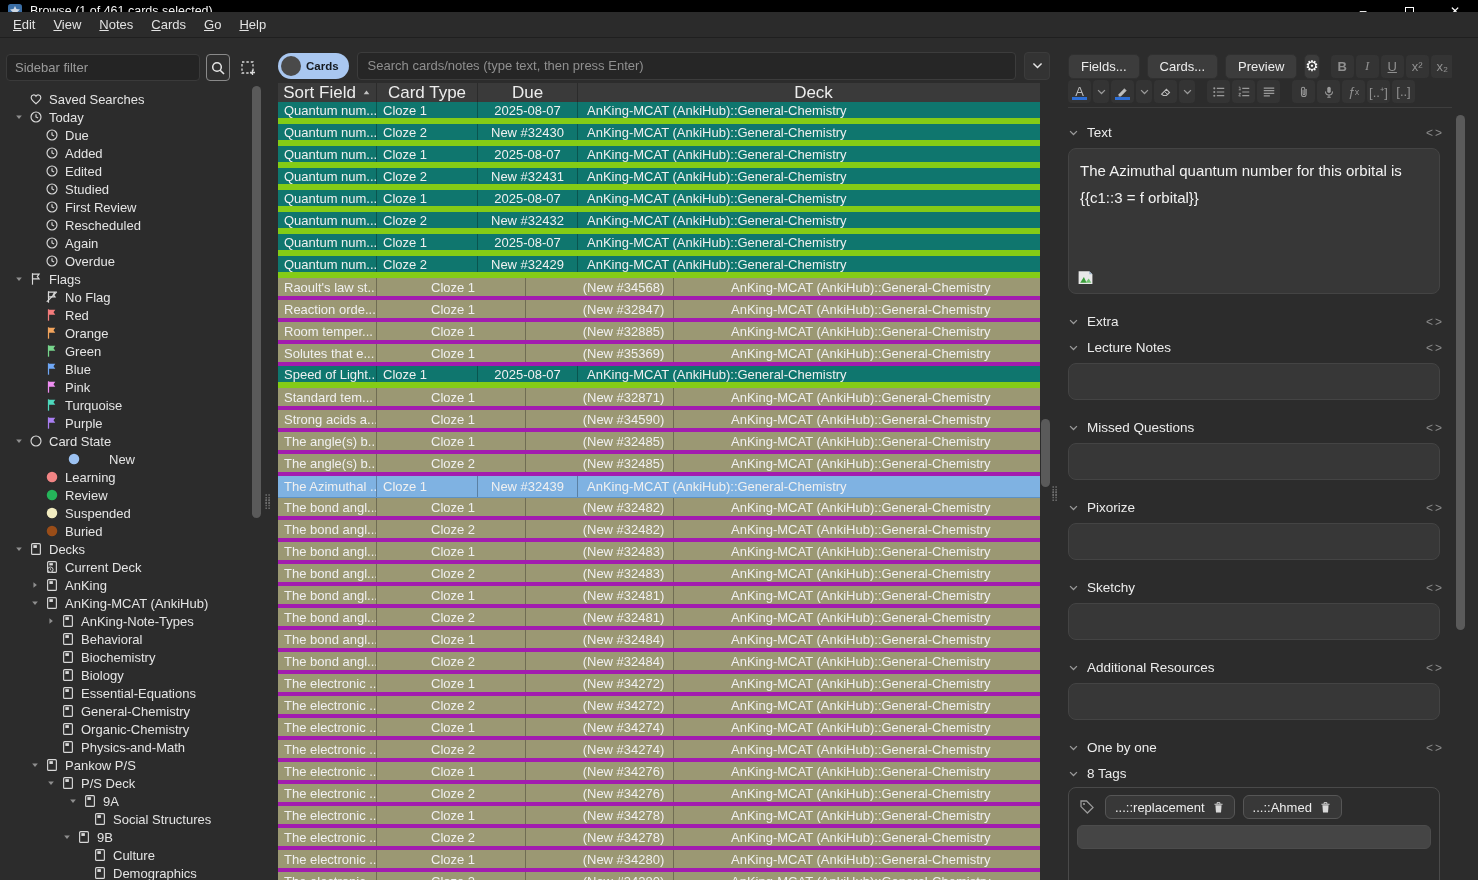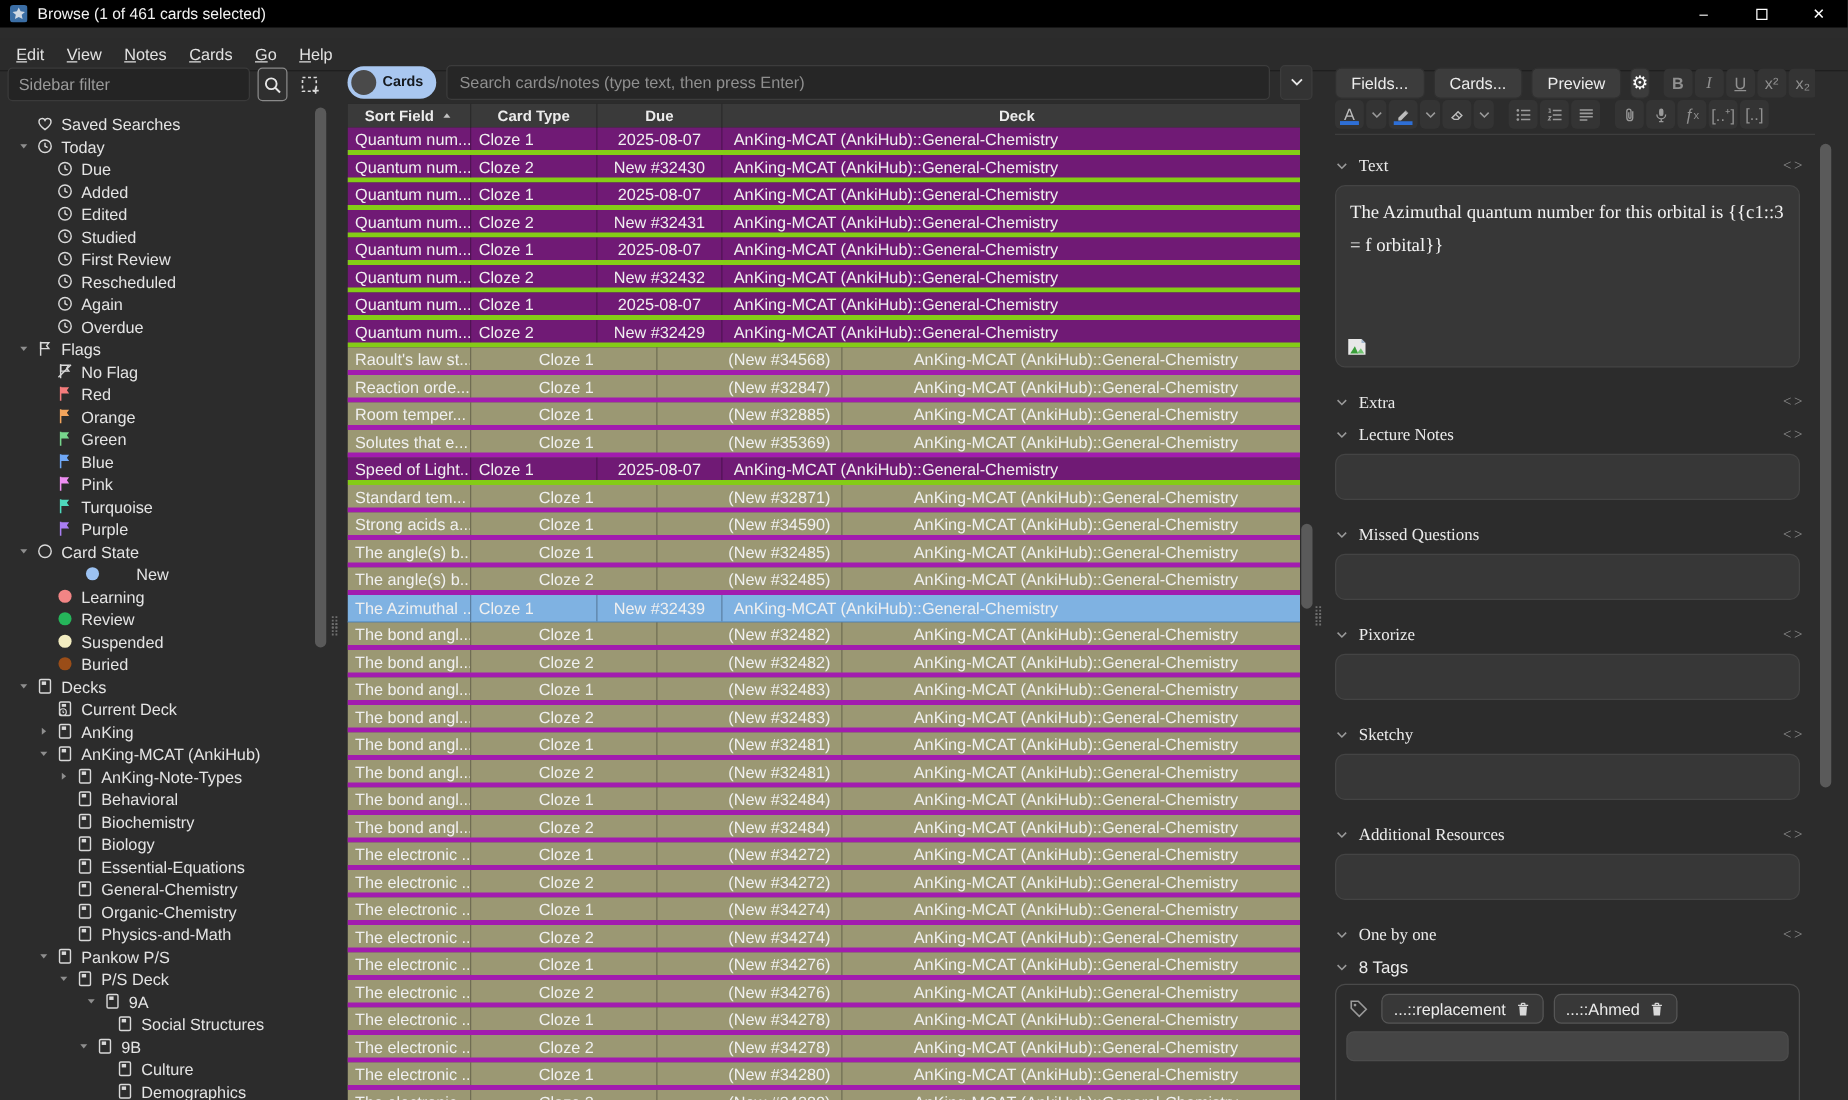--- a/index.html
+++ b/index.html
@@ -11,21 +11,21 @@
   .titlebar { position:absolute; left:0; top:0; width:1478px; height:22px; background:#000;
     display:flex; align-items:center; }
   .titlebar .appicon { margin:0 8px 0 8px; }
   .titlebar .title { font-size:12.5px; color:#f2f2f2; }
   .win-controls { margin-left:auto; display:flex; height:100%; }
   .win-btn { width:46px; height:100%; display:flex; align-items:center; justify-content:center;
     color:#fff; font-size:12px; }
   .max-glyph { width:9px; height:9px; border:1px solid #fff; }
 
   
-  .menubar { position:absolute; left:0; top:31px; width:1478px; height:26px; background:#2b2b2b;
+  .menubar { position:absolute; left:0; top:12px; width:1478px; height:26px; background:#2b2b2b;
     border-bottom:1px solid #1f1f1f; display:flex; align-items:center; padding-left:4px; }
   .menu-item { display:inline-block; padding:3px 9px; font-size:13px; color:#e2e2e2; }
   .menu-item::first-letter { text-decoration:underline; }
 
   
   .sidebar { position:absolute; left:0; top:48px; width:266px; height:832px; overflow:hidden; }
   .sidebar-filter-row { display:flex; align-items:center; gap:6px; padding:6px 6px 4px 6px; }
   .sidebar-filter { flex:1; height:27px; background:#242424; border:1px solid #3a3a3a; border-radius:4px;
     color:#e6e6e6; font-size:13px; padding:0 8px; outline:none; }
   .sidebar-filter::placeholder { color:#9a9a9a; }
@@ -51,23 +51,23 @@
   .search-input { flex:1; height:28px; background:#262626; border:1px solid #3c3c3c; border-radius:4px;
     color:#e6e6e6; font-size:13px; padding:0 10px; outline:none; }
   .search-input::placeholder { color:#8f8f8f; }
   .search-dd { width:26px; height:28px; background:#333; border:1px solid #3c3c3c; border-radius:4px;
     display:flex; align-items:center; justify-content:center; flex:none; margin-right:2px; }
 
   
   .table { position:absolute; left:278px; top:83px; width:762px; height:797px; overflow:hidden;
     background:#282828; }
   .thead { display:flex; height:19px; background:#3a3a3a; }
-  .th { font-size:12px; color:#ececec; display:flex; align-items:center; justify-content:center;
-    border-right:1px solid #2b2b2b; gap:6px;font-weight:bold; }
-  .trow { display:flex; height:22px; background:#701a75; border-bottom:4px solid #84cc16; }
+  .th { font-size:17px; color:#ececec; display:flex; align-items:center; justify-content:center;
+    border-right:1px solid #2b2b2b; gap:6px; }
+  .trow { display:flex; height:22px; background:#0f766e; border-bottom:6px solid #84cc16; }
   .trow.suspended { background:var(--susp); border-bottom:4px solid #a21caf;gap:48px; }
   .trow.selected { background:var(--sel); border-bottom:1px solid #5d92c4; }
   .td { font-size:13px; color:#f0f0f0; display:flex; align-items:center; padding:0 6px;
     border-right:1px solid rgba(0,0,0,0.28); overflow:hidden; white-space:nowrap; }
   .td.center { justify-content:center; }
   .c0 { width:99px; flex:none; } .c1 { width:101px; flex:none; } .c2 { width:100px; flex:none; }
   .c3 { flex:1; border-right:none; padding-left:9px; }
 
   
   .rpanel { position:absolute; left:1068px; top:48px; width:384px; height:832px; overflow:hidden;
@@ -80,21 +80,21 @@
   .fmt-btn { width:23px; height:23px; background:#343434; border-radius:4px; color:#909090;
     display:flex; align-items:center; justify-content:center; font-size:13px; }
   .fmt-btn.dd { width:16px; }
   .fmt-group { display:flex; gap:2px; }
   .fmt-row { display:flex; align-items:center; gap:2px; height:24px; padding-bottom:8px;
     border-bottom:1px solid #3e3e3e; }
   .blue-under { position:relative; }
   .blue-under::after { content:""; position:absolute; left:4px; right:4px; bottom:3px; height:3px;
     background:#2e6fd6; }
 
-  .fields { padding-top:14px;font-family:Liberation Serif, serif; }
+  .fields { padding-top:14px; }
   .fsec { margin-bottom:0; }
   .fhead { height:21px; display:flex; align-items:center; gap:8px; margin-bottom:5px; }
   .fhead .flabel { font-size:13.5px; color:#ececec; }
   .fhead .html-ic { margin-left:auto; margin-right:8px; color:#8a8a8a; font-size:12px;
     letter-spacing:2px; }
   .fbox { background:#373737; border:1px solid #444; border-radius:8px; margin-bottom:17px;
     position:relative; width:372px; }
   .fbox.small { height:37px; }
   .fbox.large { height:146px; }
   .ftext { padding:8px 11px; font-size:15px; color:#f2f2f2; line-height:1.8; }

